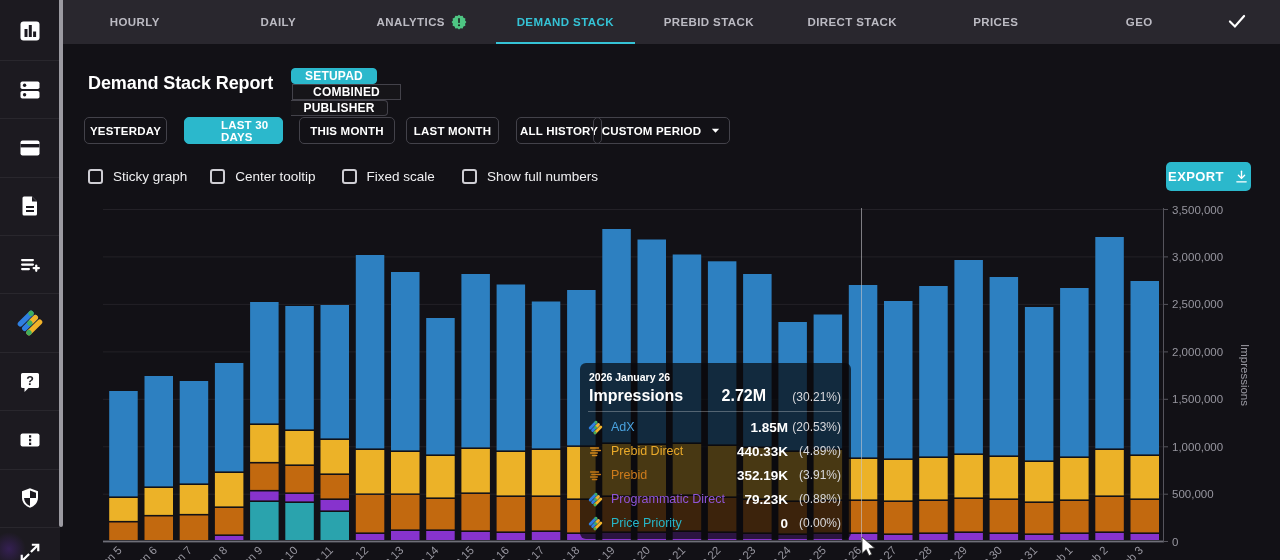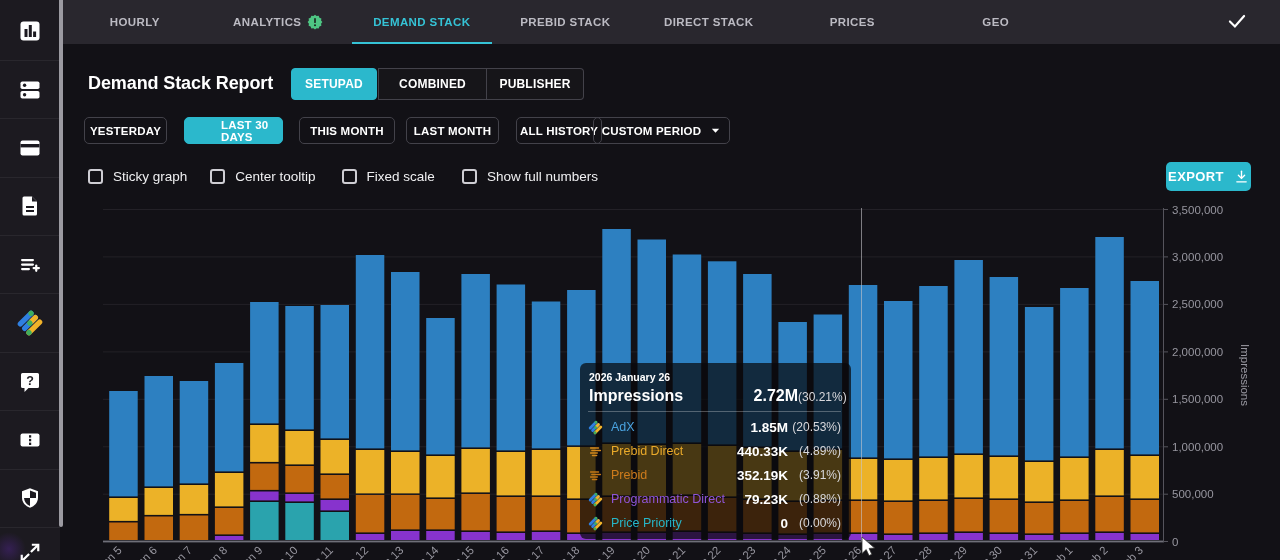--- a/index.html
+++ b/index.html
@@ -10,21 +10,21 @@
 #expandcell { position:absolute; left:0; top:542px; width:60px; height:18px; display:flex; justify-content:center; z-index:11; overflow:hidden; }
 #glow { position:absolute; left:-8px; top:532px; width:34px; height:34px; z-index:12;
   background:radial-gradient(circle, rgba(90,40,160,0.4), rgba(90,40,160,0) 70%); }
 #nav { position:absolute; left:63px; top:0; width:1217px; height:44px; background:#29272e; display:flex; z-index:5; }
 .tab { flex:0 0 143.5px; display:flex; align-items:center; justify-content:center; color:#bcbbc3;
   font-size:11.5px; font-weight:700; letter-spacing:0.4px; position:relative; }
 .tab.active { color:#35c3d6; }
 .tab.active::after { content:""; position:absolute; left:2px; right:2px; bottom:0; height:2px; background:#35c3d6; }
 #navcheck { position:absolute; left:1227px; top:11px; z-index:6; }
 #title { position:absolute; left:88px; top:73px; color:#fff; font-size:18px; font-weight:700; letter-spacing:-0.1px; }
-#seg { position:absolute; left:291px; top:68px; height:32px; display:flex; }
+#seg { position:absolute; left:291px; top:68px; height:32px; display:flex;flex-direction:column; }
 #seg .s { height:32px; display:flex; align-items:center; justify-content:center; color:#fff; font-size:12px; font-weight:700; letter-spacing:0.2px; border:1px solid #43424a; background:#161519; }
 #seg .s.on { background:#2bb8cc; border-color:#2bb8cc; border-radius:4px; width:86px; }
 #seg .s.mid { border-radius:0; width:109px; margin-left:1px; border-left:1px solid #43424a; }
 #seg .s.last { border-radius:0 4px 4px 0; border-left:none; width:97px; }
 .btn { position:absolute; top:117px; height:27px; display:flex; align-items:center; justify-content:center; color:#fff; font-size:11.5px;
   font-weight:700; letter-spacing:0.2px; border:1px solid #43424a; border-radius:5px; background:transparent; }
 .btn.on { background:#2bb8cc; border-color:#2bb8cc;padding-left:36px; }
 #rowchk { position:absolute; left:88px; top:169px; display:flex; z-index:4; }
 .chk { display:flex; align-items:center; }
 .chk .box { width:15px; height:15px; border:2px solid #cfced4; border-radius:3px; margin-right:10px; flex:none; }
@@ -32,21 +32,21 @@
 #export { position:absolute; left:1166px; top:162px; width:85px; height:29px; background:#2bb8cc;
   border-radius:5px; color:#fff; font-size:13px; font-weight:700; letter-spacing:0.4px;
   display:flex; align-items:center; justify-content:center; z-index:4; }
 #chart { position:absolute; left:63px; top:0; z-index:1; }
 #tooltip { position:absolute; left:580px; top:363px; width:271px; height:176px; background:rgba(9,8,11,0.72);
   border-radius:6px; z-index:50; padding:6px 10px 6px 8px; color:#fff; }
 #tooltip .tdate { font-size:10.5px; font-weight:700; color:#fff; margin-top:2px; margin-bottom:4px; margin-left:1px; }
 #tooltip .thead { display:flex; align-items:baseline; margin-bottom:6px; margin-left:1px; }
 #tooltip .thead .h1 { font-size:16px; font-weight:700; flex:1; }
 #tooltip .thead .h2 { font-size:16px; font-weight:700; }
-#tooltip .thead .h3 { font-size:12px; color:#d8d8dc; width:43px; text-align:right; }
+#tooltip .thead .h3 { font-size:12px; color:#d8d8dc; width:75px; text-align:right; }
 #tooltip hr { border:none; border-top:1px solid rgba(255,255,255,0.28); margin:0 0 3px 0; }
 .trow { display:flex; align-items:center; height:24px; }
 .tic { width:15px; height:15px; margin-right:8px; flex:none; }
 .tname { flex:1; font-size:12.5px; }
 .tval { font-size:13.5px; font-weight:700; }
 .tpct { font-size:12px; color:#d8d8dc; width:53px; text-align:right; }
 </style></head>
 <body>
 <svg id="chart" width="1217" height="560">
 <line x1="40" y1="209.5" x2="1101" y2="209.5" stroke="#232127" stroke-width="1"></line>
@@ -315,20 +315,23 @@
         <path d="M3 21l8-8"></path>
       </g>
     </svg>
   </div>
 <div id="glow"></div>
 <div id="nav">
 <div class="tab">
       <span>HOURLY</span>
     </div>
 <div class="tab">
+      <span>DAILY</span>
+    </div>
+<div class="tab">
       <span>ANALYTICS</span>
       <svg width="16" height="16" viewBox="0 0 24 24" style="vertical-align:-3px;margin-left:6px">
         <path d="M12 1l2.4 2 3.1-.5 1.1 3 3 1.1-.5 3.1 2 2.4-2 2.4.5 3.1-3 1.1-1.1 3-3.1-.5-2.4 2-2.4-2-3.1.5-1.1-3-3-1.1.5-3.1-2-2.4 2-2.4-.5-3.1 3-1.1 1.1-3 3.1.5z" fill="#4ec583"></path>
         <rect x="10.7" y="6" width="2.6" height="7.5" rx="1.3" fill="#1e2b24"></rect>
         <circle cx="12" cy="16.8" r="1.6" fill="#1e2b24"></circle>
       </svg>
     </div>
 <div class="tab active">
       <span>DEMAND STACK</span>
     </div>

